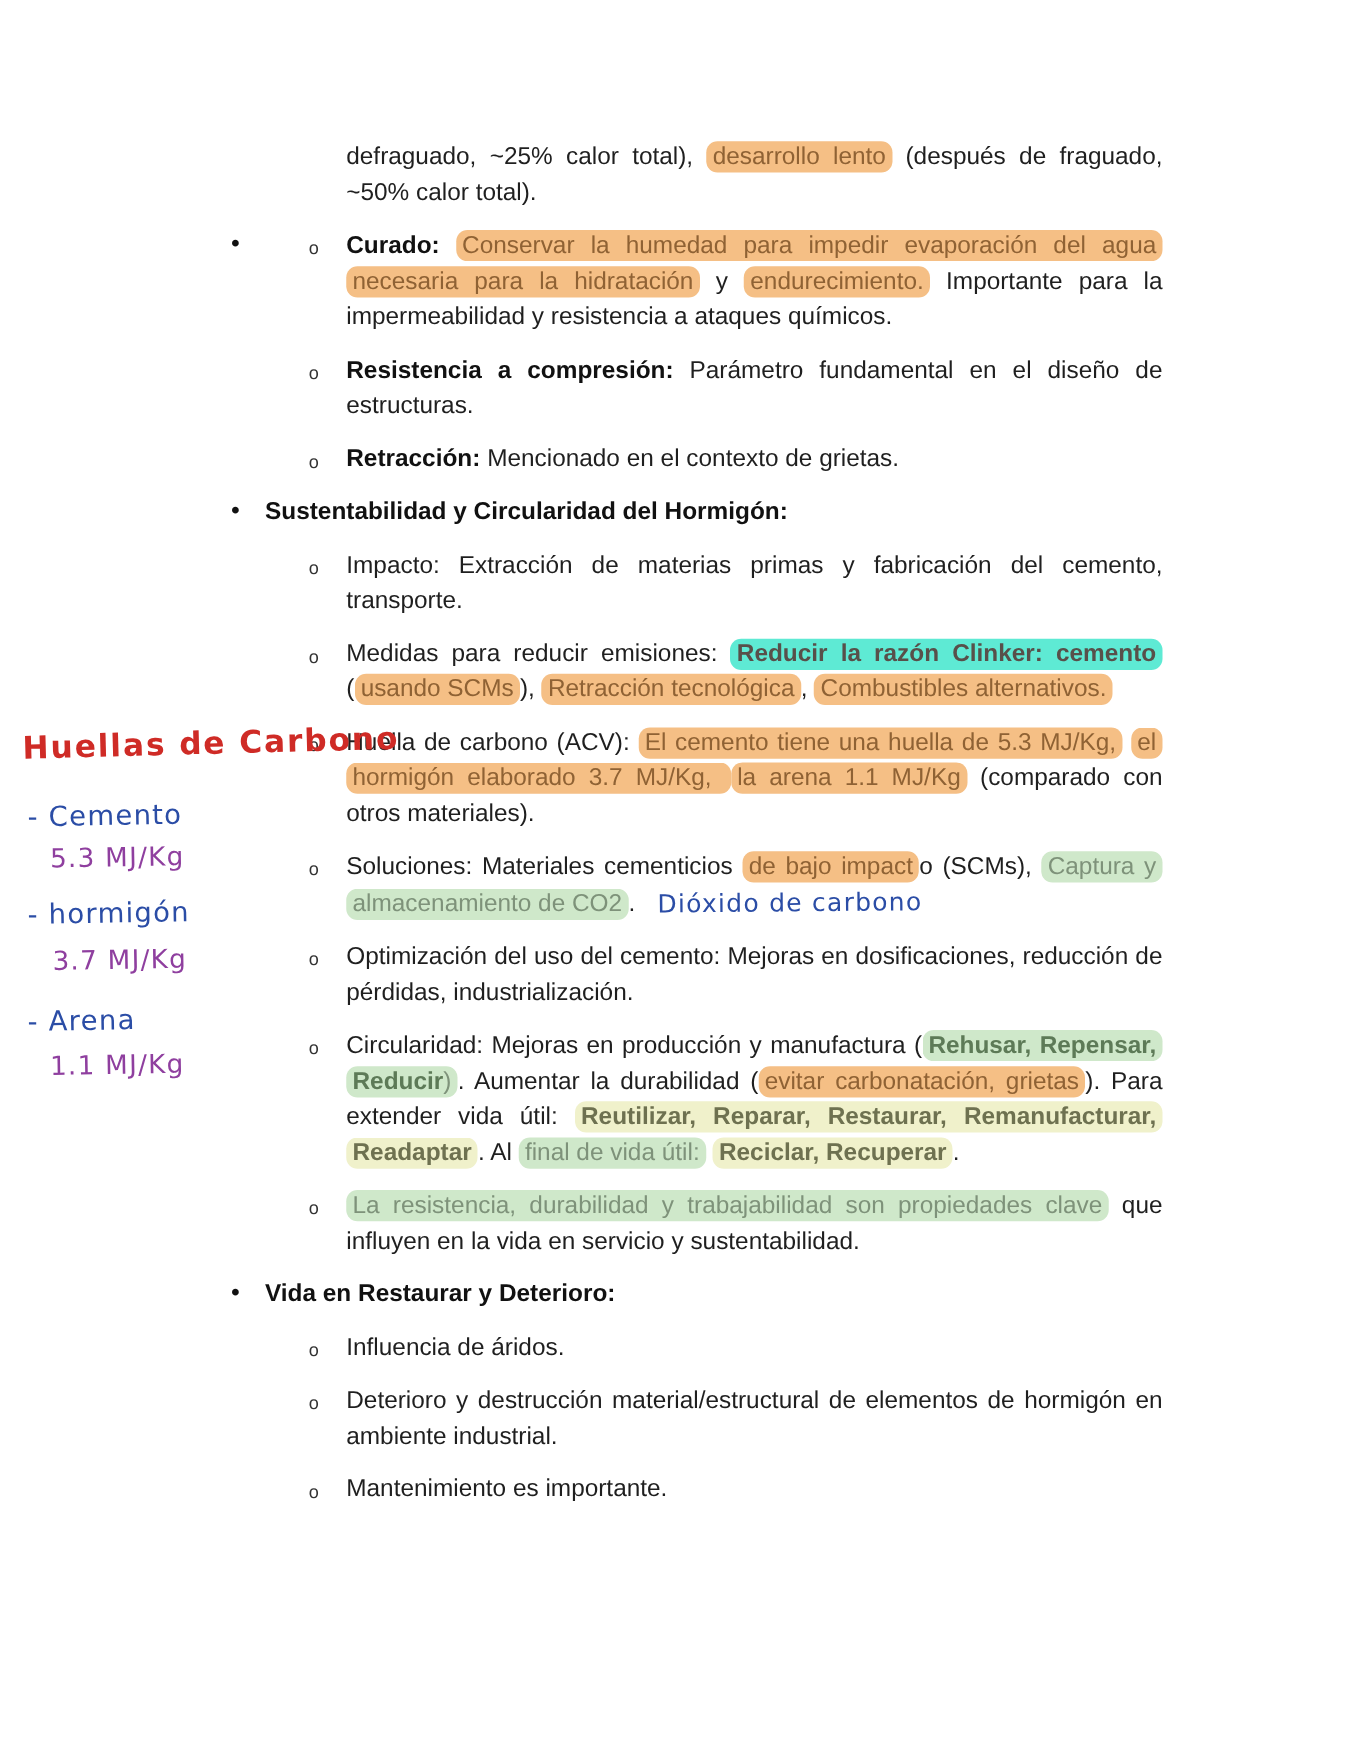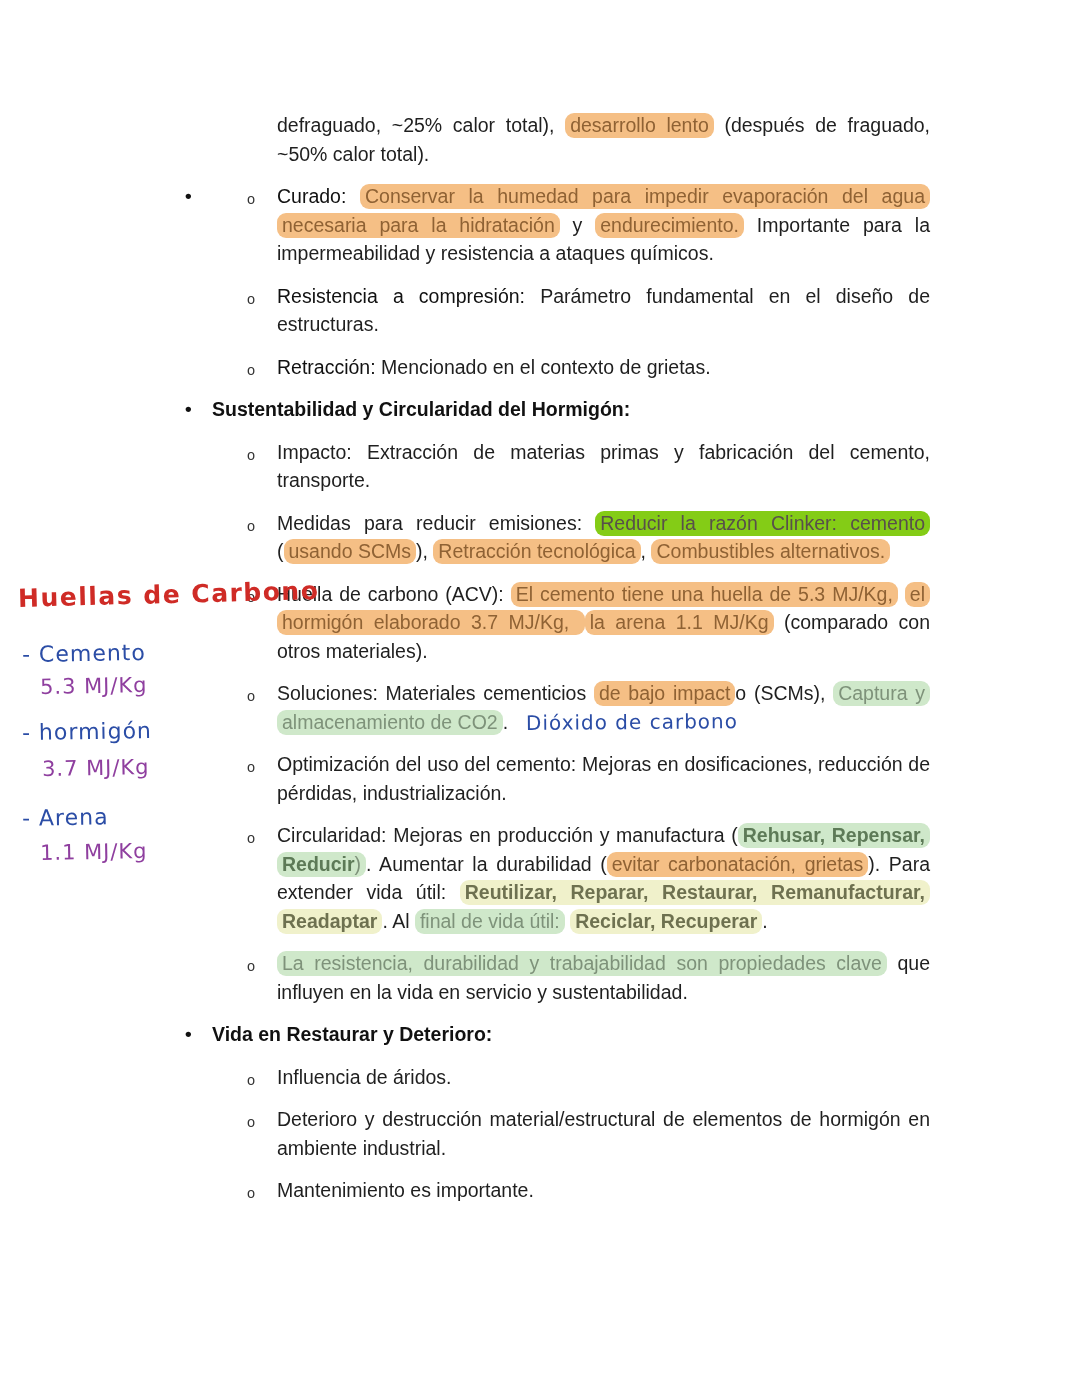--- a/index.html
+++ b/index.html
@@ -35,29 +35,29 @@
     text-align:left;
   }
   .m1{
     position:absolute;left:-27px;top:0;
     font-weight:700;font-size:19px;color:#111;
   }
   .m2{
     position:absolute;left:-30px;top:3px;
     font-size:14.5px;color:#333;
   }
-  .b{font-weight:400;color:#111;}
+  .b{font-weight:700;color:#111;}
   .hl{
     border-radius:9px;
     padding:1px 5px 2px;
     -webkit-box-decoration-break:clone;
     box-decoration-break:clone;
   }
   .hl.o{background:#f5bf85;color:#8f6234;}
-  .hl.ob{background:#84cc16;color:#58504a;font-weight:400;}
+  .hl.ob{background:#5eead4;color:#58504a;font-weight:700;}
   .hl.g{background:#cfe8ca;color:#7e927a;}
   .tb-g{font-weight:700;color:#5d7a57;}
   .hl.yb{background:#f0f1cb;color:#6e7150;font-weight:700;}
   
   .hw{
     font-family:"DejaVu Sans", sans-serif;
     letter-spacing:1px;
     white-space:nowrap;
   }
   .hw-inline{

